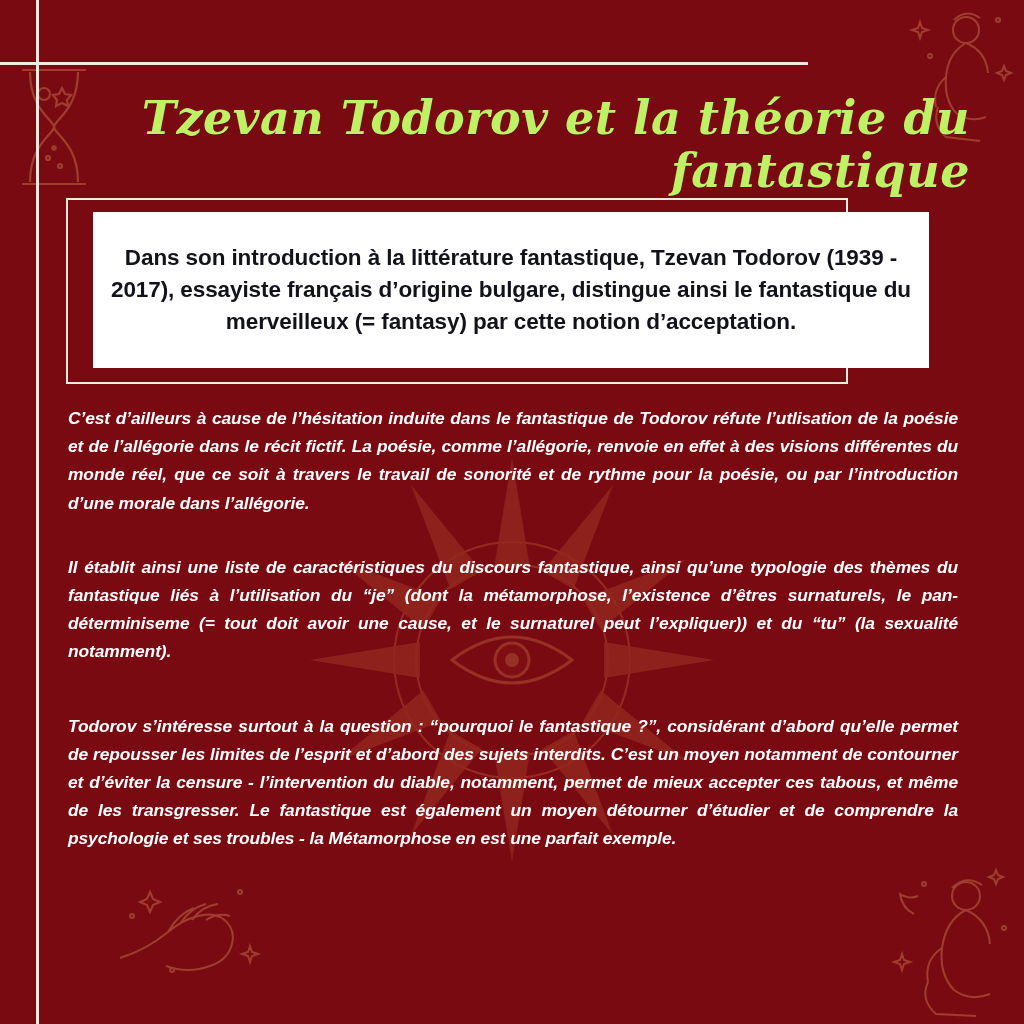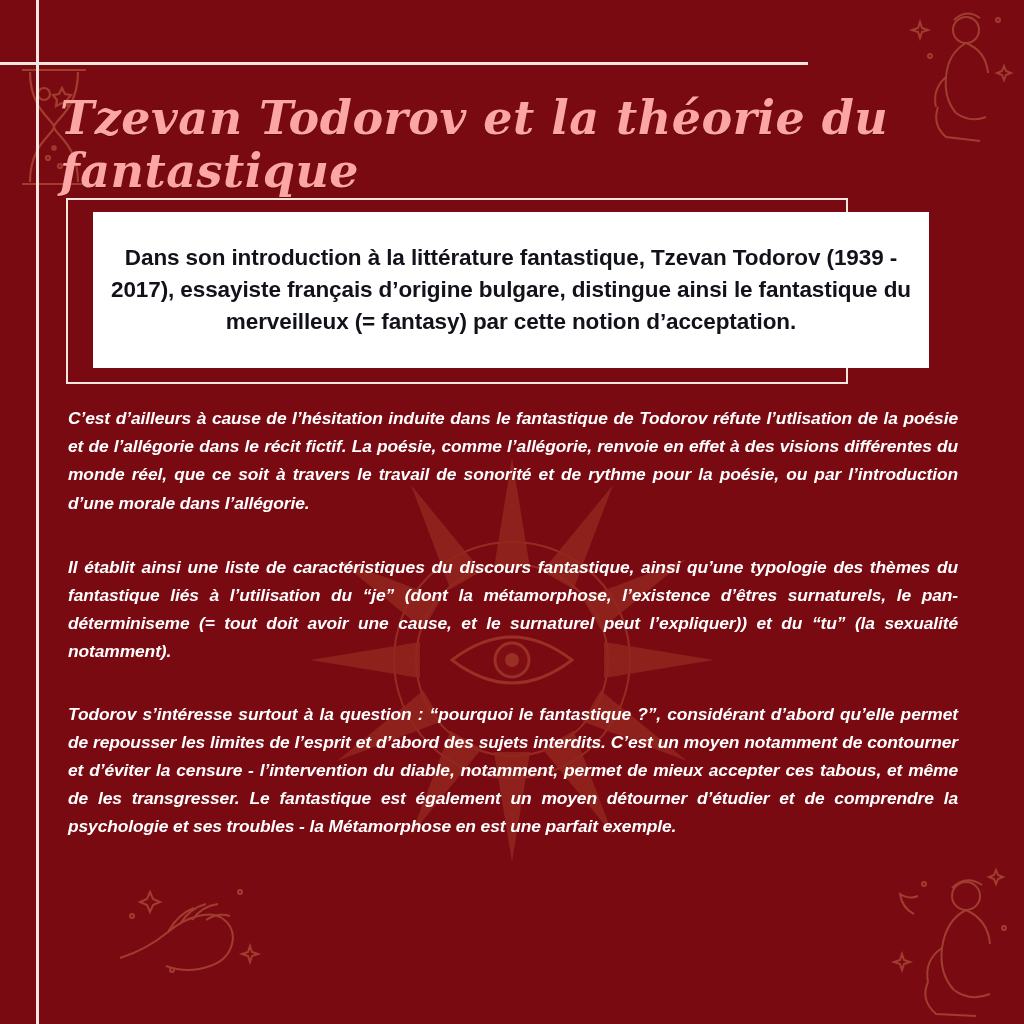--- a/index.html
+++ b/index.html
@@ -54,22 +54,22 @@
     height: 3px;
     background: #f3e7df;
   }
 
   
   .title {
     position: absolute;
     left: 60px;
     top: 92px;
     width: 910px;
-    text-align: left;
-    color: #fca5a5;
+    text-align: right;
+    color: #bef264;
     font-family: "DejaVu Serif", serif;
     font-style: italic;
     font-weight: bold;
     font-size: 46px;
     letter-spacing: 0.5px;
     line-height: 1.15;
     text-shadow: 0 1px 0 rgba(0,0,0,0.25);
   }
 
   
@@ -116,21 +116,21 @@
     color: #ffffff;
     font-size: 17.4px;
     font-weight: bold;
     line-height: 1.62;
     text-align: justify;
     letter-spacing: -0.1px;
     margin: 0 0 36px 0;
     position: relative;
     z-index: 2;
   }
-  .para.p2 { margin-bottom: 34px; }
+  .para.p2 { margin-bottom: 46px; }
   .para.p3 { margin-bottom: 5px; }
 </style>
 </head>
 <body>
 
 <div class="bg-deco">
 
   <svg class="sun-mandala" width="420" height="420" viewBox="0 0 420 420">
     <g fill="none" stroke="#d77a4a" stroke-width="2">
       <circle cx="210" cy="210" r="96"></circle>

